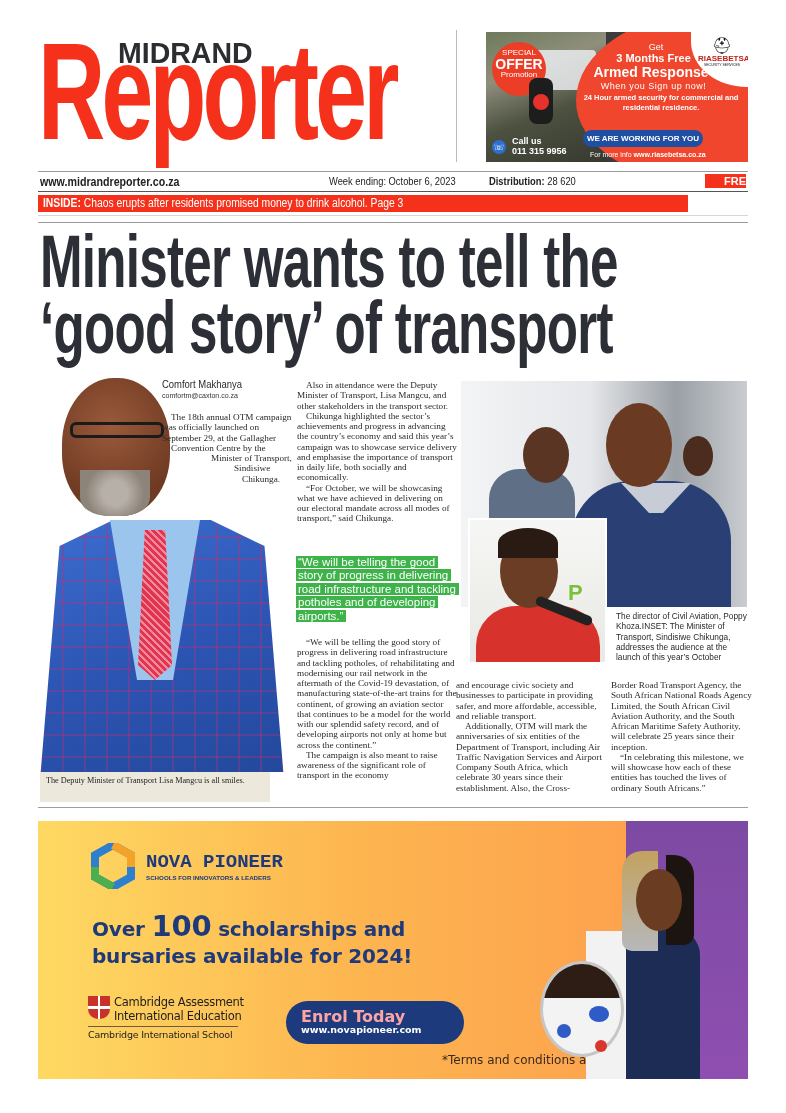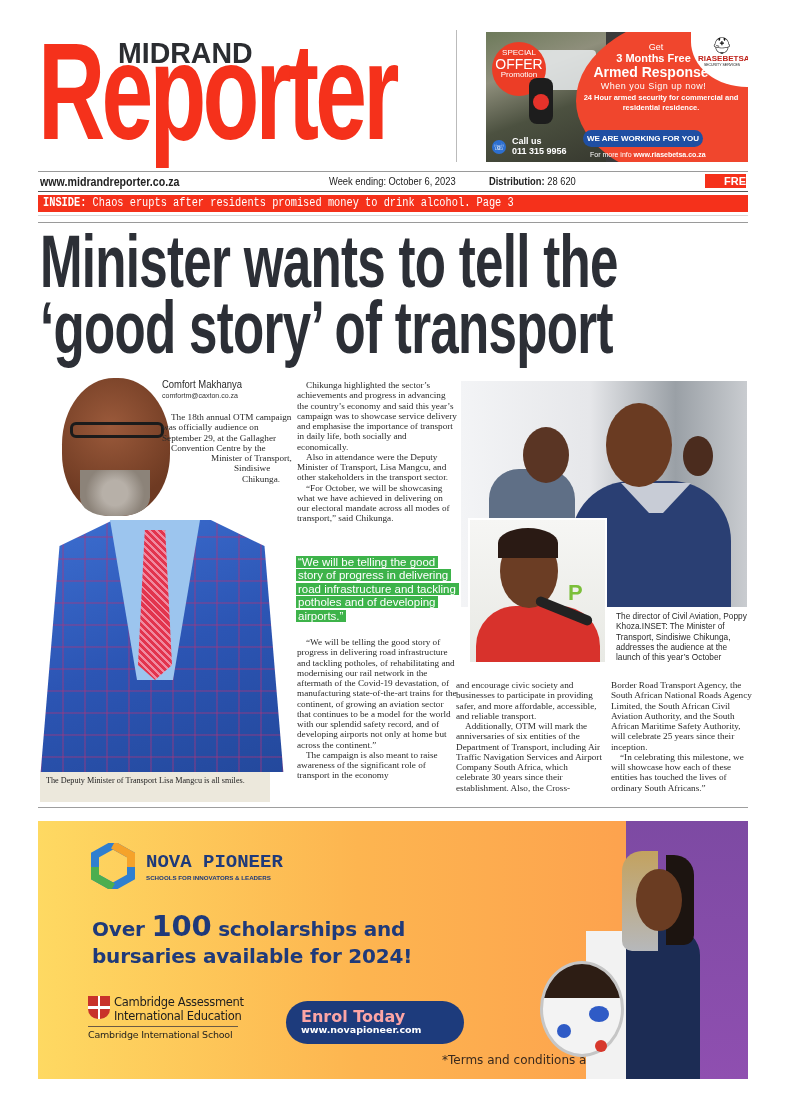--- a/index.html
+++ b/index.html
@@ -14,21 +14,21 @@
   .mast-sep { left: 456px; top: 30px; width: 1px; height: 132px; background: #bbb; }
 
   
   .ad-top { left: 486px; top: 32px; width: 262px; height: 130px; overflow: hidden; background: #3b3b3b; }
   .ad-top .photo { position: absolute; left: 0; top: 0; width: 120px; height: 130px; background: linear-gradient(160deg, #6d7a5a 0%, #8f8f7c 30%, #4c5140 60%, #37392f 100%); }
   .ad-top .truck { position: absolute; left: 30px; top: 18px; width: 80px; height: 40px; background: #e9ecef; border-radius: 4px; opacity: .85; }
   .ad-top .redwave { position: absolute; left: 90px; top: -20px; width: 260px; height: 170px; background: #f0462d; border-radius: 60% 0 0 55%; }
   .ad-top .whitecorner { position: absolute; left: 205px; top: -10px; width: 80px; height: 65px; background: #fff; border-radius: 0 0 0 70%; }
   .ad-top .offer-badge { position: absolute; left: 6px; top: 10px; width: 54px; height: 54px; border-radius: 50%; background: #ec3d26; color: #fff; text-align: center; font-family: "Liberation Sans", sans-serif; line-height: 1; padding-top: 7px; }
   .ad-top .offer-badge .s1 { font-size: 8px; display: block; }
-  .ad-top .offer-badge .s2 { font-size: 14px; font-weight: 400; display: block; }
+  .ad-top .offer-badge .s2 { font-size: 14px; font-weight: 700; display: block; }
   .ad-top .offer-badge .s3 { font-size: 8px; display: block; }
   .ad-top .panic { position: absolute; left: 43px; top: 46px; width: 24px; height: 46px; border-radius: 8px; background: #1d1d1d; }
   .ad-top .panic::after { content: ""; position: absolute; left: 4px; top: 16px; width: 16px; height: 16px; border-radius: 50%; background: #e5322a; }
   .ad-top .txt { position: absolute; color: #fff; font-family: "Liberation Sans", sans-serif; text-align: center; white-space: nowrap; }
   .ad-top .get { left: 120px; top: 10px; width: 100px; font-size: 9px; }
   .ad-top .months { left: 110px; top: 20px; width: 115px; font-size: 11px; font-weight: 700; }
   .ad-top .armed { left: 100px; top: 32px; width: 130px; font-size: 14px; font-weight: 700; }
   .ad-top .signup { left: 105px; top: 49px; width: 125px; font-size: 9px; letter-spacing: .5px; text-align: center; }
   .ad-top .h24 { left: 90px; top: 61px; width: 170px; font-size: 7.5px; font-weight: 700; line-height: 1.3; white-space: normal; }
   .ad-top .working { left: 97px; top: 98px; width: 120px; height: 17px; background: #1f4fa3; border-radius: 9px; font-size: 8px; font-weight: 700; line-height: 17px; }
@@ -43,21 +43,21 @@
 
   
   .rule-top { left: 38px; top: 171px; width: 710px; height: 1px; background: #9a9a9a; }
   .info-bar { left: 38px; top: 172px; width: 710px; height: 18px; font-family: "Liberation Sans", sans-serif; font-size: 11px; }
   .info-url { position: absolute; left: 2px; top: 2px; font-weight: 700; font-size: 13px; color: #222; transform: scaleX(.82); transform-origin: left; white-space: nowrap; }
   .info-week { position: absolute; left: 291px; top: 3px; font-size: 11px; color: #222; transform: scaleX(.85); transform-origin: left; white-space: nowrap; }
   .info-dist { position: absolute; left: 451px; top: 3px; font-size: 11px; color: #222; transform: scaleX(.85); transform-origin: left; white-space: nowrap; }
   .info-dist b { font-weight: 700; }
   .free { position: absolute; left: 667px; top: 2px; width: 41px; height: 14px; background: #f5311b; color: #fff; font-weight: 700; font-size: 11px; text-align: center; line-height: 14px; padding-left: 19px; }
   .rule-mid { left: 38px; top: 191px; width: 710px; height: 1px; background: #555; }
-  .inside-bar { left: 38px; top: 195px; width: 710px; height: 17px; background: #f5311b; color: #fff; font-family: Liberation Mono, monospace; font-size: 12px; line-height: 17px; padding-left: 5px; white-space: nowrap; overflow: hidden; }
+  .inside-bar { left: 38px; top: 195px; width: 650px; height: 17px; background: #f5311b; color: #fff; font-family: Liberation Sans, sans-serif; font-size: 12px; line-height: 17px; padding-left: 5px; white-space: nowrap; overflow: hidden; }
   .inside-bar span.inner { display: inline-block; transform: scaleX(.86); transform-origin: left; }
   .inside-bar b { font-weight: 700; }
   .rule-below { left: 38px; top: 215px; width: 710px; height: 1px; background: #d6d6d6; }
   .rule-head { left: 38px; top: 222px; width: 710px; height: 1px; background: #9a9a9a; }
 
   
   .headline { left: 40px; top: 228px; width: 760px; font-family: "Liberation Sans", sans-serif; font-weight: 700; font-size: 71px; line-height: 63px; color: #2c2f36; letter-spacing: -1px; transform: scaleX(.72) scaleY(1.05); transform-origin: left top; white-space: nowrap; }
 
   
   .photo-main { left: 40px; top: 370px; width: 244px; height: 402px; overflow: hidden; }
@@ -202,31 +202,31 @@
   <div class="glasses"></div>
   <div class="beard"></div>
 </div>
 <div class="abs caption-main">The Deputy Minister of Transport Lisa Mangcu is all smiles.</div>
 
 <div class="abs byline">Comfort Makhanya</div>
 <div class="abs byemail">comfortm@caxton.co.za</div>
 
 <div class="abs col col1">
   <span class="l" style="padding-left:9px">The 18th annual OTM campaign</span>
-  <span class="l">was officially audience on</span>
+  <span class="l">was officially launched on</span>
   <span class="l">September 29, at the Gallagher</span>
   <span class="l" style="padding-left:9px">Convention Centre by the</span>
   <span class="l" style="padding-left:49px">Minister of Transport,</span>
   <span class="l" style="padding-left:72px">Sindisiwe</span>
   <span class="l" style="padding-left:80px">Chikunga.</span>
 </div>
 
 <div class="abs col col2">
+  <p>Also in attendance were the Deputy Minister of Transport, Lisa Mangcu, and other stakeholders in the transport sector.</p>
   <p>Chikunga highlighted the sector’s achievements and progress in advancing the country’s economy and said this year’s campaign was to showcase service delivery and emphasise the importance of transport in daily life, both socially and economically.</p>
-  <p>Also in attendance were the Deputy Minister of Transport, Lisa Mangcu, and other stakeholders in the transport sector.</p>
   <p>“For October, we will be showcasing what we have achieved in delivering on our electoral mandate across all modes of transport,” said Chikunga.</p>
 </div>
 
 <div class="abs pullquote"><span>“We will be telling the good story of progress in delivering road infrastructure and tackling potholes and of developing airports.”</span></div>
 
 <div class="abs col col2b">
   <p>“We will be telling the good story of progress in delivering road infrastructure and tackling potholes, of rehabilitating and modernising our rail network in the aftermath of the Covid-19 devastation, of manufacturing state-of-the-art trains for the continent, of growing an aviation sector that continues to be a model for the world with our splendid safety record, and of developing airports not only at home but across the continent.”</p>
   <p>The campaign is also meant to raise awareness of the significant role of transport in the economy</p>
 </div>
 

